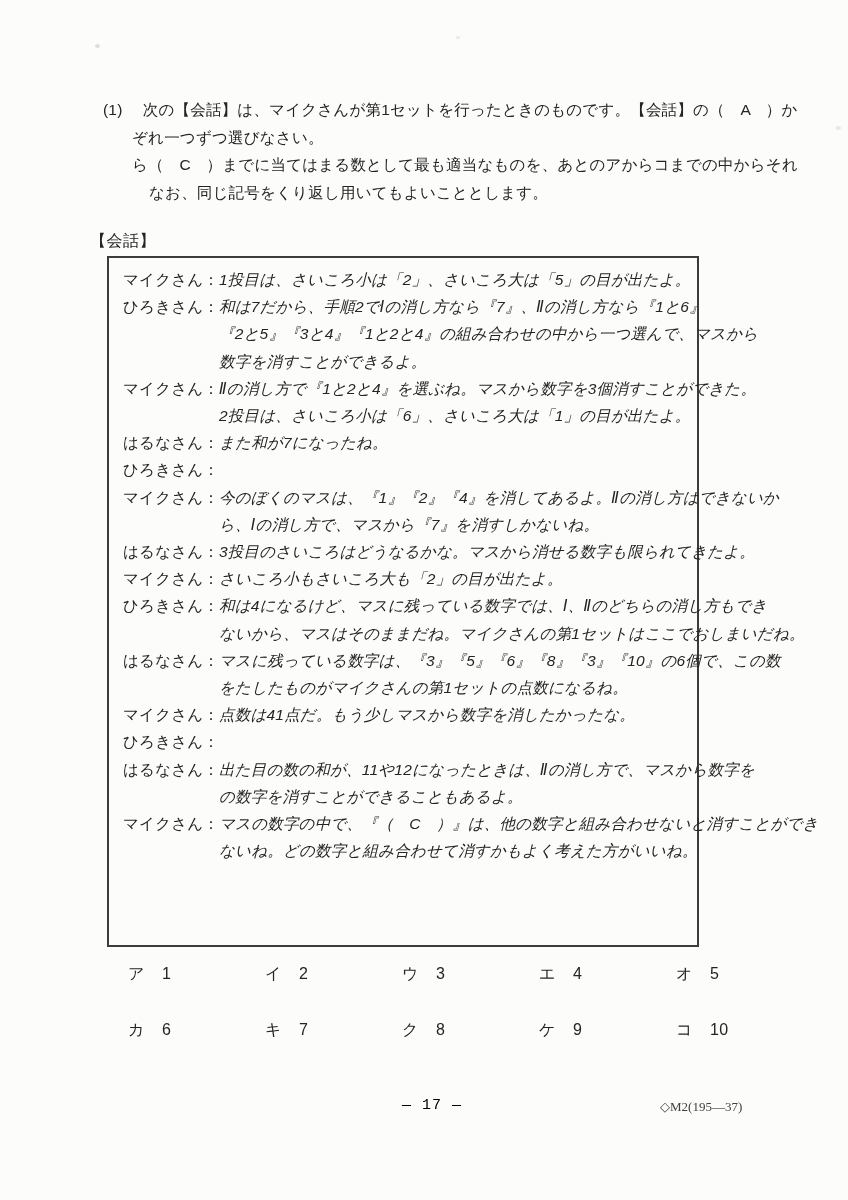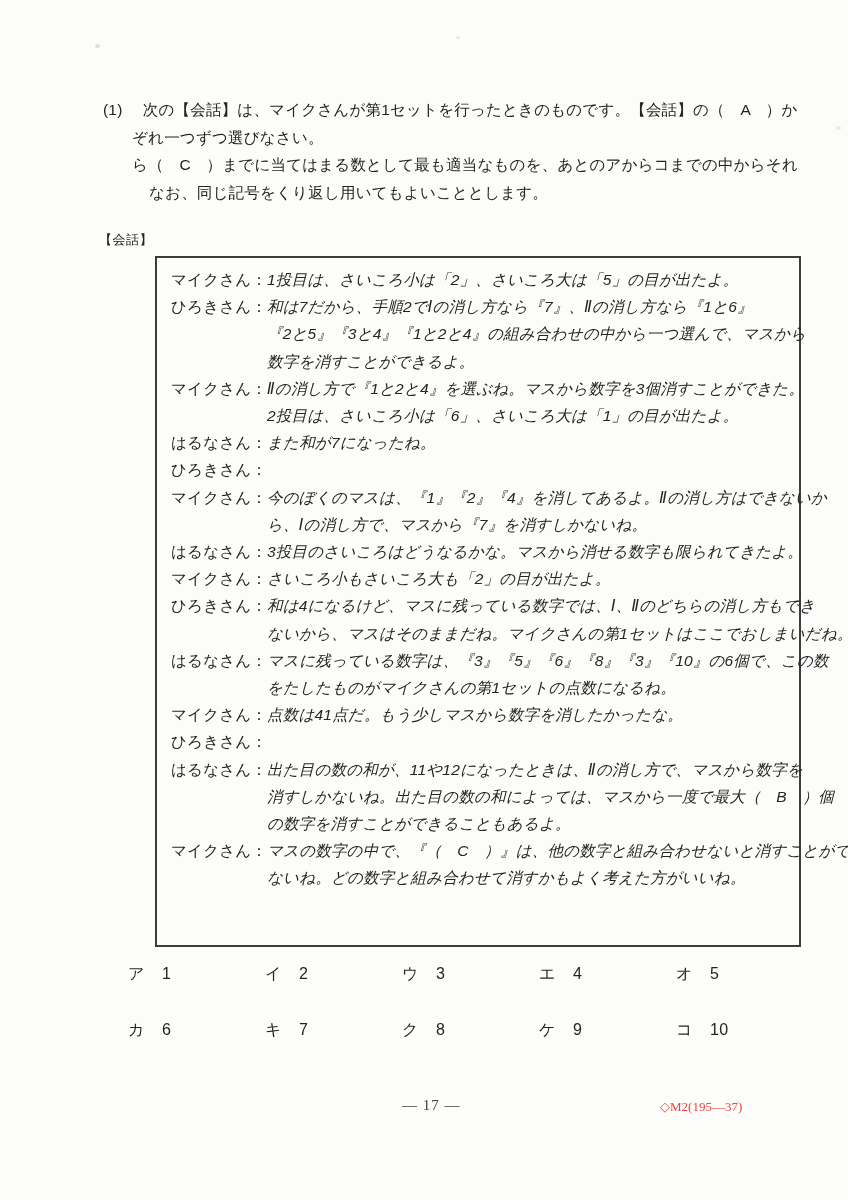--- a/index.html
+++ b/index.html
@@ -30,38 +30,37 @@
     line-height: 27.5px;
     letter-spacing: 0.2px;
   }
   .intro-line { white-space: nowrap; }
   .intro-line.ind-a { padding-left: 29px; }
   .intro-line.ind-b { padding-left: 46px; }
 
   
   .kaiwa-label {
     position: absolute;
-    left: 99px;
+    left: 90px;
     top: 231px;
-    font-size: 13px;
+    font-size: 16px;
     letter-spacing: 0.5px;
   }
 
   
   .dialog-box {
     position: absolute;
     left: 107px;
     top: 256px;
-    width: 646px;
+    width: 592px;
     height: 691px;
     border: 2px solid #3c3c3c;
     box-sizing: border-box;
     padding: 8px 0 0 14px;
     background: transparent;
-    margin-left: 48px;
   }
   .entry {
     display: flex;
     align-items: flex-start;
     font-size: 15.5px;
     line-height: 27.2px;
     letter-spacing: 0.2px;
   }
   .speaker {
     flex: 0 0 84px;
@@ -102,31 +101,31 @@
     width: 34px;
   }
   .choice-value { display: inline-block; }
 
   
   .page-number {
     position: absolute;
     left: 402px;
     top: 1097px;
     font-size: 15px;
-    font-family: Liberation Serif, serif;
+    font-family: Liberation Mono, monospace;
     letter-spacing: 1px;
-    color: #404040;
+    color: #000000;
   }
   .doc-code {
     position: absolute;
     left: 660px;
     top: 1099px;
     font-size: 13px;
     font-family: "Liberation Serif", "DejaVu Serif", serif;
-    color: #ef4444;
+    color: #404040;
   }
 
   
   .speck {
     position: absolute;
     background: #b9b9b9;
     border-radius: 50%;
     opacity: 0.45;
   }
   .speck.s1 { left: 95px;  top: 44px;  width: 5px; height: 4px; }
@@ -234,21 +233,20 @@
     </div>
 
     <div class="entry">
       <span class="speaker">ひろきさん：</span>
     </div>
 
     <div class="entry">
       <span class="speaker">はるなさん：</span>
       <span class="lines">
         <span class="line">出た目の数の和が、11や12になったときは、Ⅱの消し方で、マスから数字を</span>
-        <span class="line">消すしかないね。出た目の数の和によっては、マスから一度で最大（　B　）個</span>
         <span class="line">の数字を消すことができることもあるよ。</span>
       </span>
     </div>
 
     <div class="entry">
       <span class="speaker">マイクさん：</span>
       <span class="lines">
         <span class="line">マスの数字の中で、『（　C　）』は、他の数字と組み合わせないと消すことができ</span>
         <span class="line">ないね。どの数字と組み合わせて消すかもよく考えた方がいいね。</span>
       </span>

